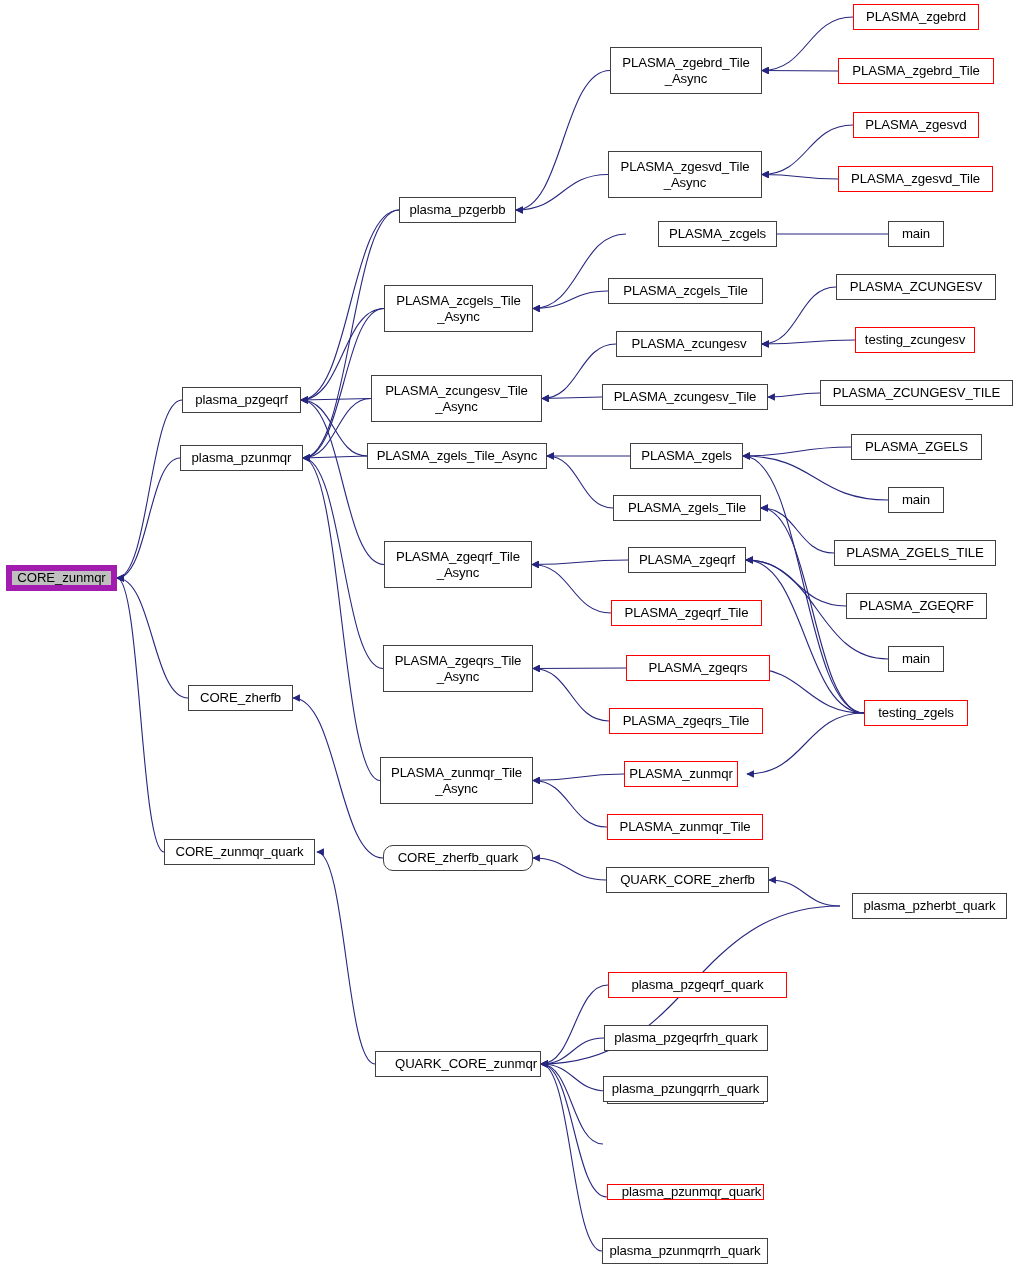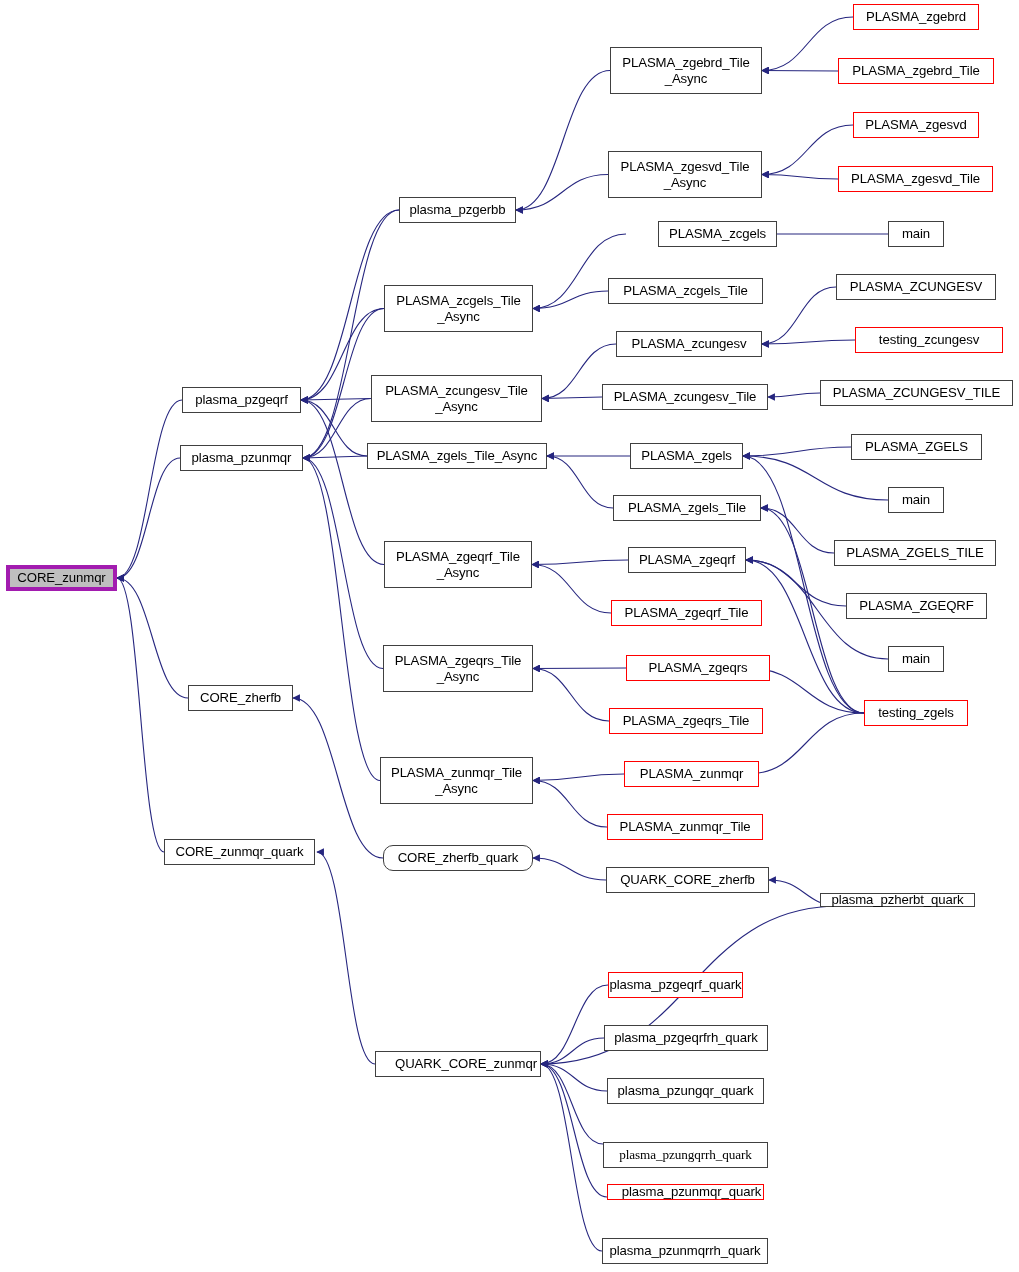--- a/index.html
+++ b/index.html
@@ -15,21 +15,21 @@
     text-align:center;
     background:#ffffff;
     border:1px solid #404040;
     font-size:13.2px;
     line-height:1.18;
     color:#000000;
     white-space:pre-line;
     letter-spacing:-0.1px;
   }
   .node.red{border:1px solid #ff0000;}
-  .node.root{background:#bfbfbf;border:4px solid #a21caf;}
+  .node.root{background:#bfbfbf;border:6px solid #a21caf;}
 </style>
 </head>
 <body>
 
 <div id="graph">
   <svg class="edges" viewBox="0 0 1019 1272">
     <defs>
       <marker id="arrow" viewBox="0 0 10 10" refX="9" refY="5" markerWidth="7" markerHeight="7" orient="auto-start-reverse">
         <path d="M 0 0 L 10 5 L 0 10 z" fill="#26267f"></path>
       </marker>
@@ -122,38 +122,38 @@
       <div class="node" style="left: 658px; top: 221px; width: 119px; height: 26px;">PLASMA_zcgels</div>
       <div class="node" style="left: 608px; top: 278px; width: 155px; height: 26px;">PLASMA_zcgels_Tile</div>
       <div class="node" style="left: 616px; top: 331px; width: 146px; height: 26px;">PLASMA_zcungesv</div>
       <div class="node" style="left: 602px; top: 384px; width: 166px; height: 26px;">PLASMA_zcungesv_Tile</div>
       <div class="node" style="left: 630px; top: 443px; width: 113px; height: 26px;">PLASMA_zgels</div>
       <div class="node" style="left: 613px; top: 495px; width: 148px; height: 26px;">PLASMA_zgels_Tile</div>
       <div class="node" style="left: 628px; top: 547px; width: 118px; height: 26px;">PLASMA_zgeqrf</div>
       <div class="node red" style="left: 611px; top: 600px; width: 151px; height: 26px;">PLASMA_zgeqrf_Tile</div>
       <div class="node red" style="left: 626px; top: 655px; width: 144px; height: 26px;">PLASMA_zgeqrs</div>
       <div class="node red" style="left: 609px; top: 708px; width: 154px; height: 26px;">PLASMA_zgeqrs_Tile</div>
-      <div class="node red" style="left: 624px; top: 761px; width: 135px; height: 26px;">PLASMA_zunmqr</div>
+      <div class="node red" style="left: 624px; top: 761px; width: 114px; height: 26px;">PLASMA_zunmqr</div>
       <div class="node red" style="left: 607px; top: 814px; width: 156px; height: 26px;">PLASMA_zunmqr_Tile</div>
       <div class="node" style="left: 606px; top: 867px; width: 163px; height: 26px;">QUARK_CORE_zherfb</div>
-      <div class="node red" style="left: 608px; top: 972px; width: 135px; height: 26px;">plasma_pzgeqrf_quark</div>
+      <div class="node red" style="left: 608px; top: 972px; width: 179px; height: 26px;">plasma_pzgeqrf_quark</div>
       <div class="node" style="left: 604px; top: 1025px; width: 164px; height: 26px;">plasma_pzgeqrfrh_quark</div>
       <div class="node" style="left: 607px; top: 1078px; width: 157px; height: 26px;">plasma_pzungqr_quark</div>
-      <div class="node" style="left: 603px; top: 1142px; width: 165px; height: 26px; font-family: Liberation Serif, serif;">plasma_pzungqrrh_quark</div>
+      <div class="node" style="left: 603px; top: 1076px; width: 165px; height: 26px;">plasma_pzungqrrh_quark</div>
       <div class="node red" style="left: 607px; top: 1184px; width: 157px; height: 16px; padding-left: 12px;">plasma_pzunmqr_quark</div>
       <div class="node" style="left: 602px; top: 1238px; width: 166px; height: 26px;">plasma_pzunmqrrh_quark</div>
       <div class="node red" style="left: 853px; top: 4px; width: 126px; height: 26px;">PLASMA_zgebrd</div>
       <div class="node red" style="left: 838px; top: 58px; width: 156px; height: 26px;">PLASMA_zgebrd_Tile</div>
       <div class="node red" style="left: 853px; top: 112px; width: 126px; height: 26px;">PLASMA_zgesvd</div>
       <div class="node red" style="left: 838px; top: 166px; width: 155px; height: 26px;">PLASMA_zgesvd_Tile</div>
       <div class="node" style="left: 888px; top: 221px; width: 56px; height: 26px;">main</div>
       <div class="node" style="left: 836px; top: 274px; width: 160px; height: 26px;">PLASMA_ZCUNGESV</div>
-      <div class="node red" style="left: 855px; top: 327px; width: 148px; height: 26px;">testing_zcungesv</div>
+      <div class="node red" style="left: 855px; top: 327px; width: 120px; height: 26px;">testing_zcungesv</div>
       <div class="node" style="left: 820px; top: 380px; width: 193px; height: 26px;">PLASMA_ZCUNGESV_TILE</div>
       <div class="node" style="left: 851px; top: 434px; width: 131px; height: 26px;">PLASMA_ZGELS</div>
       <div class="node" style="left: 888px; top: 487px; width: 56px; height: 26px;">main</div>
       <div class="node" style="left: 834px; top: 540px; width: 162px; height: 26px;">PLASMA_ZGELS_TILE</div>
       <div class="node" style="left: 846px; top: 593px; width: 141px; height: 26px;">PLASMA_ZGEQRF</div>
       <div class="node" style="left: 888px; top: 646px; width: 56px; height: 26px;">main</div>
       <div class="node red" style="left: 864px; top: 700px; width: 104px; height: 26px;">testing_zgels</div>
-      <div class="node" style="left: 820px; top: 893px; width: 155px; height: 14px; text-align: right;">plasma_pzherbt_quark</div>
+      <div class="node" style="left: 852px; top: 893px; width: 155px; height: 26px; text-align: right;">plasma_pzherbt_quark</div>
     </div>
 </div>
 
 </body></html>

